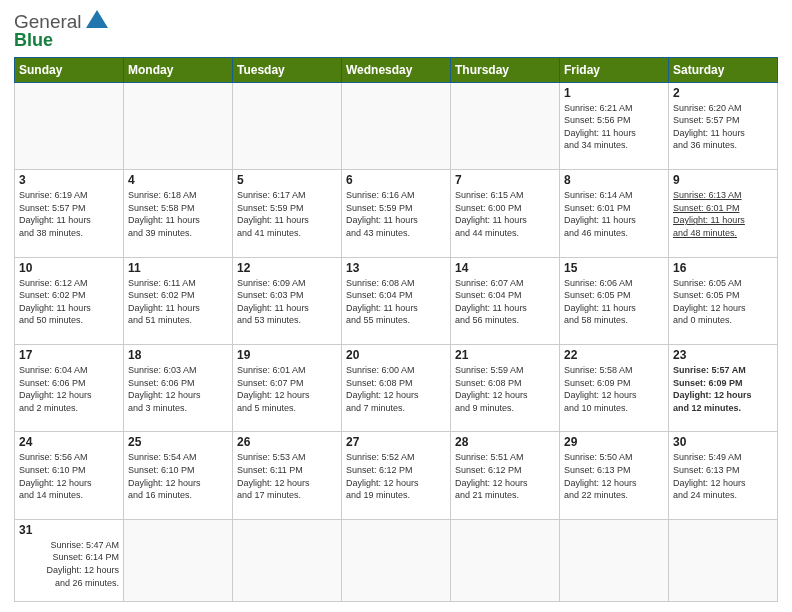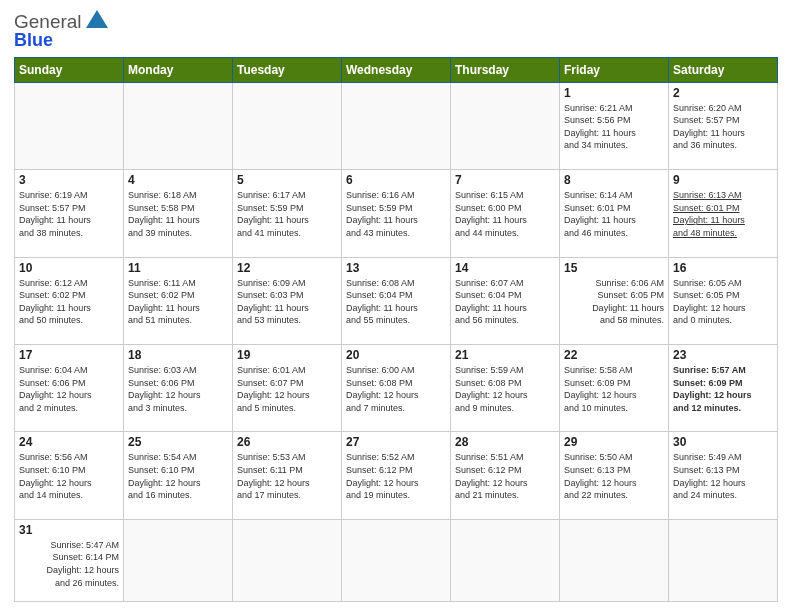--- a/index.html
+++ b/index.html
@@ -93,21 +93,21 @@
 <div class="page">
   <div class="header">
     <div class="logo">
   <div style="display:flex;flex-direction:column;line-height:1.15;">
     <div style="display:flex;align-items:center;gap:0px;">
       <span style="font-size:19px;color:#555;font-family:Liberation Sans, sans-serif;">General</span>
       <svg width="22" height="20" viewBox="0 0 22 20" style="margin-left:4px;margin-bottom:4px;">
         <polygon points="0,18 11,0 22,18" fill="#2176ae"></polygon>
       </svg>
     </div>
-    <span style="font-size:18px;color:#1d4ed8;font-weight:bold;font-family:Arial;margin-top:-4px;">Blue</span>
+    <span style="font-size:18px;color:#15803d;font-weight:bold;font-family:Arial;margin-top:-4px;">Blue</span>
   </div>
 </div>
     <div class="title-block">
       <div class="month-title"></div>
       <div class="subtitle"></div>
     </div>
   </div>
 
   <table class="calendar">
     <thead>
@@ -225,21 +225,21 @@
           </td>
           <td>
             <span class="day-number">14</span>
             <div class="day-info" style="white-space: pre-line;">Sunrise: 6:07 AM
 Sunset: 6:04 PM
 Daylight: 11 hours
 and 56 minutes.</div>
           </td>
           <td>
             <span class="day-number">15</span>
-            <div class="day-info" style="white-space: pre-line; text-align: right;">Sunrise: 6:06 AM
+            <div class="day-info" style="white-space: pre-line;">Sunrise: 6:06 AM
 Sunset: 6:05 PM
 Daylight: 11 hours
 and 58 minutes.</div>
           </td>
           <td>
             <span class="day-number">16</span>
             <div class="day-info" style="white-space: pre-line;">Sunrise: 6:05 AM
 Sunset: 6:05 PM
 Daylight: 12 hours
 and 0 minutes.</div>

